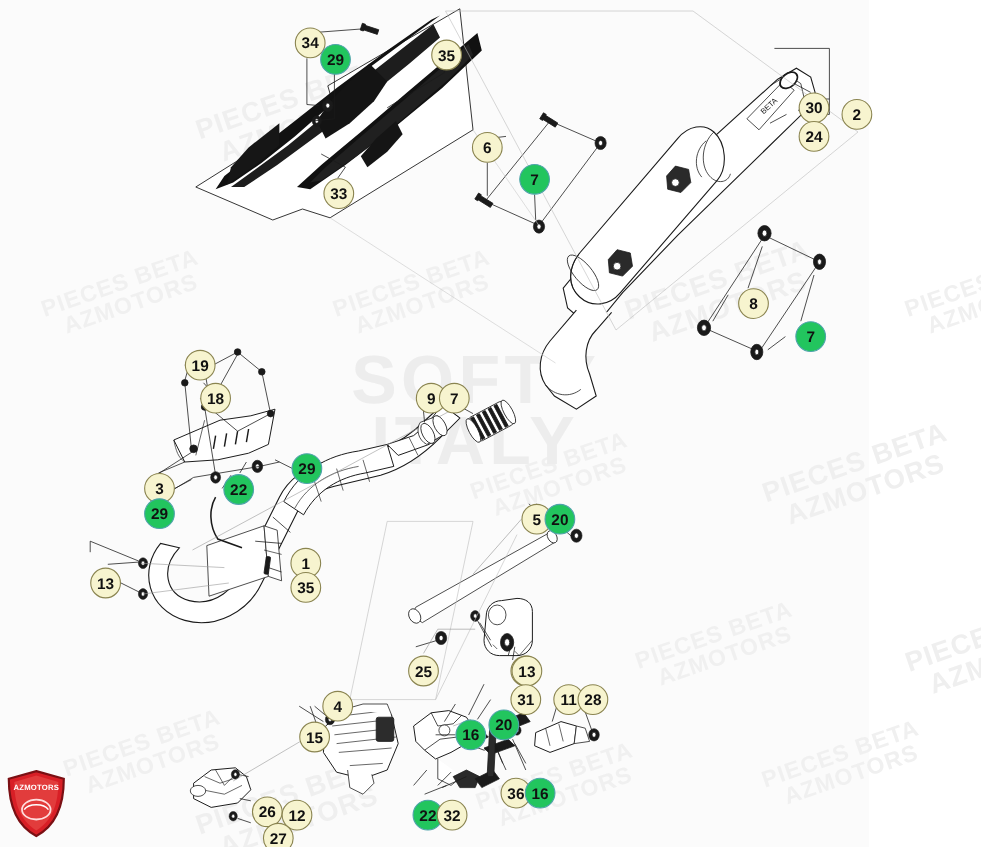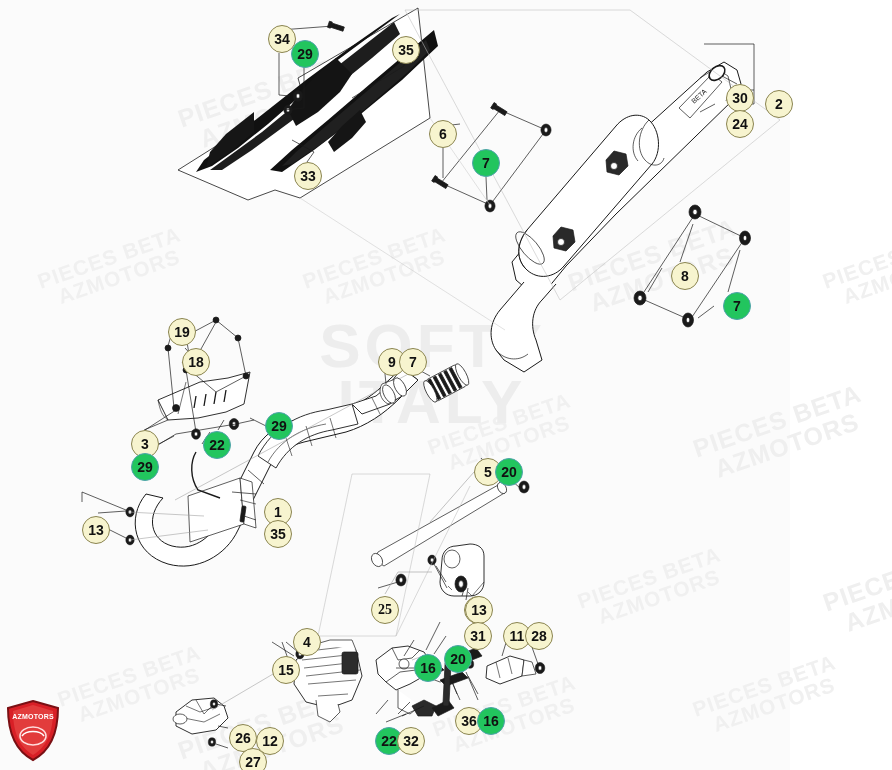--- a/index.html
+++ b/index.html
@@ -530,21 +530,21 @@
       <div class="bubble y" style="left: 399px; top: 348px;">7</div>
       <div class="bubble c" style="left: 265px; top: 412px;">29</div>
       <div class="bubble y" style="left: 131px; top: 430px;">3</div>
       <div class="bubble c" style="left: 203px; top: 431px;">22</div>
       <div class="bubble c" style="left: 131px; top: 453px;">29</div>
       <div class="bubble y" style="left: 474px; top: 458px;">5</div>
       <div class="bubble c" style="left: 495px; top: 458px;">20</div>
       <div class="bubble y" style="left: 264px; top: 498px;">1</div>
       <div class="bubble y" style="left: 82px; top: 516px;">13</div>
       <div class="bubble y" style="left: 264px; top: 520px;">35</div>
-      <div class="bubble y" style="left: 371px; top: 596px; font-family: Liberation Serif, serif;">25</div>
+      <div class="bubble y" style="left: 371px; top: 596px;">25</div>
       <div class="bubble y" style="left: 464px; top: 596px;">14</div>
       <div class="bubble y" style="left: 465px; top: 596px;">13</div>
       <div class="bubble y" style="left: 464px; top: 622px;">31</div>
       <div class="bubble y" style="left: 503px; top: 622px;">11</div>
       <div class="bubble y" style="left: 525px; top: 622px;">28</div>
       <div class="bubble y" style="left: 272px; top: 656px;">15</div>
       <div class="bubble y" style="left: 293px; top: 628px;">4</div>
       <div class="bubble c" style="left: 444px; top: 645px;">20</div>
       <div class="bubble c" style="left: 414px; top: 654px;">16</div>
       <div class="bubble y" style="left: 229px; top: 704px; margin-top: 20px;">26</div>

